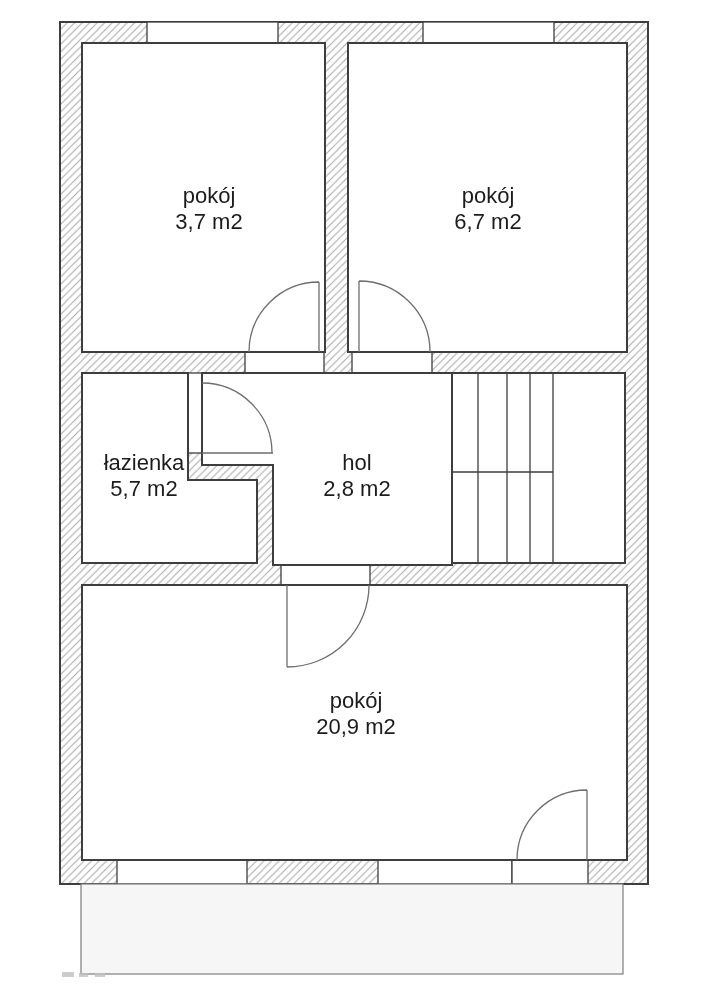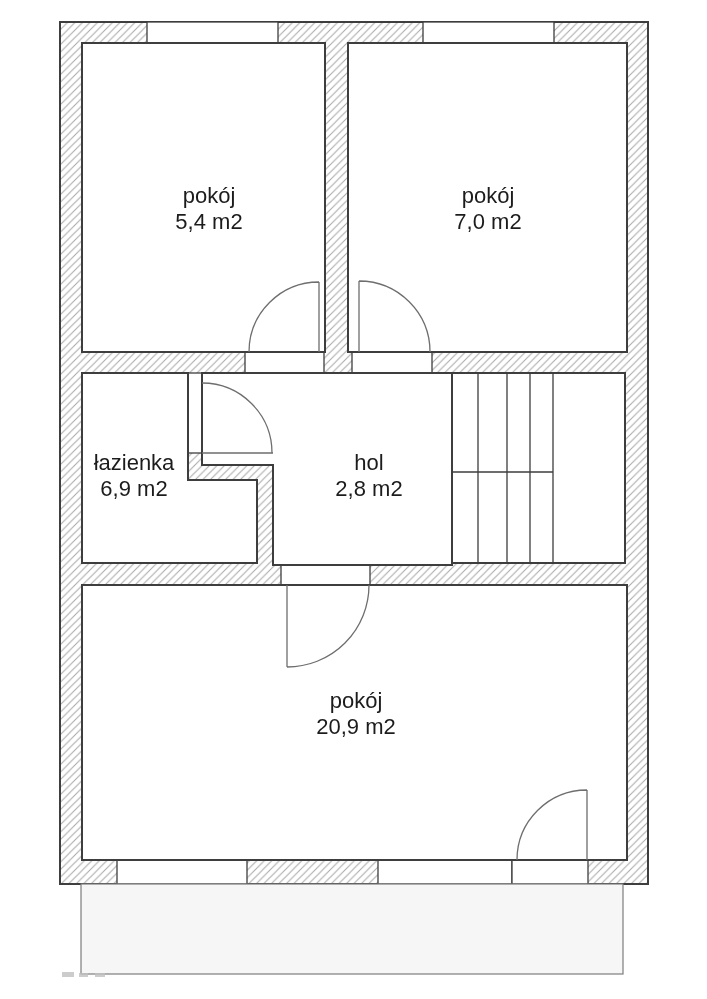--- a/index.html
+++ b/index.html
@@ -78,34 +78,34 @@
 
     <g opacity="0.8">
       <rect class="wm" x="62" y="972" width="12" height="5"></rect>
       <rect class="wm" x="79" y="973" width="9" height="4"></rect>
       <rect class="wm" x="95" y="973" width="10" height="4"></rect>
     </g>
   </svg>
 
   <div class="label" style="left:209px;top:209px">
     <div>pokój</div>
-    <div>5,4 m2</div>
+    <div>3,7 m2</div>
   </div>
 
   <div class="label" style="left:488px;top:209px">
     <div>pokój</div>
-    <div>7,0 m2</div>
+    <div>6,7 m2</div>
   </div>
 
-  <div class="label" style="left:134px;top:476px">
+  <div class="label" style="left:144px;top:476px">
     <div>łazienka</div>
-    <div>6,9 m2</div>
+    <div>5,7 m2</div>
   </div>
 
-  <div class="label" style="left:369px;top:476px">
+  <div class="label" style="left:357px;top:476px">
     <div>hol</div>
     <div>2,8 m2</div>
   </div>
 
   <div class="label" style="left:356px;top:714px">
     <div>pokój</div>
     <div>20,9 m2</div>
   </div>
 
 

